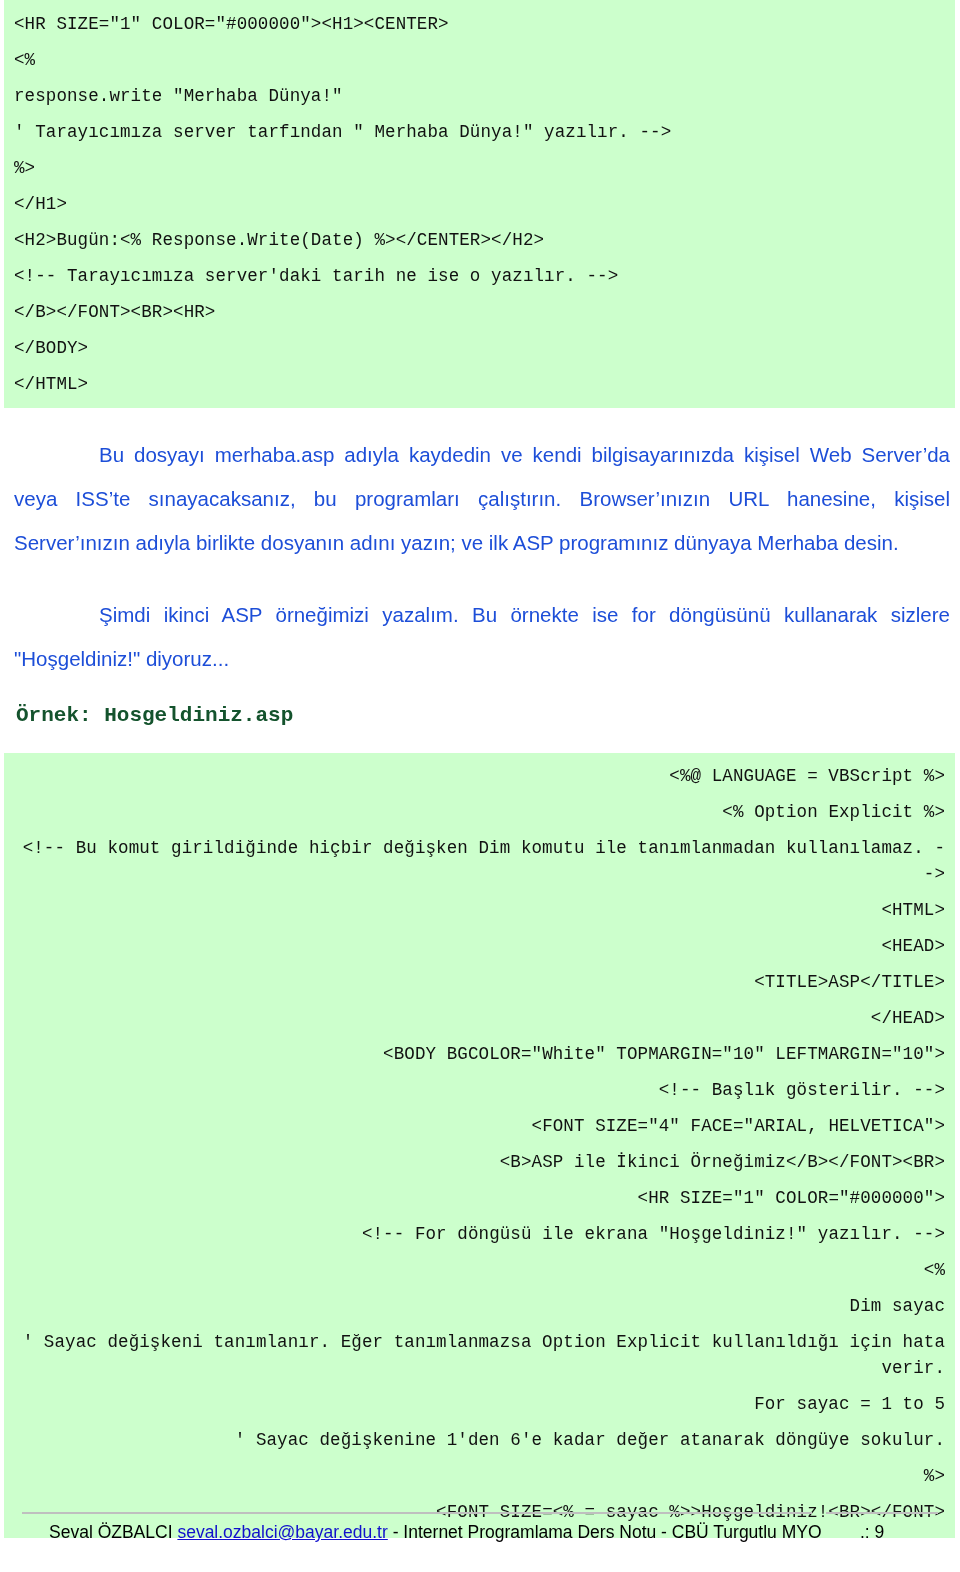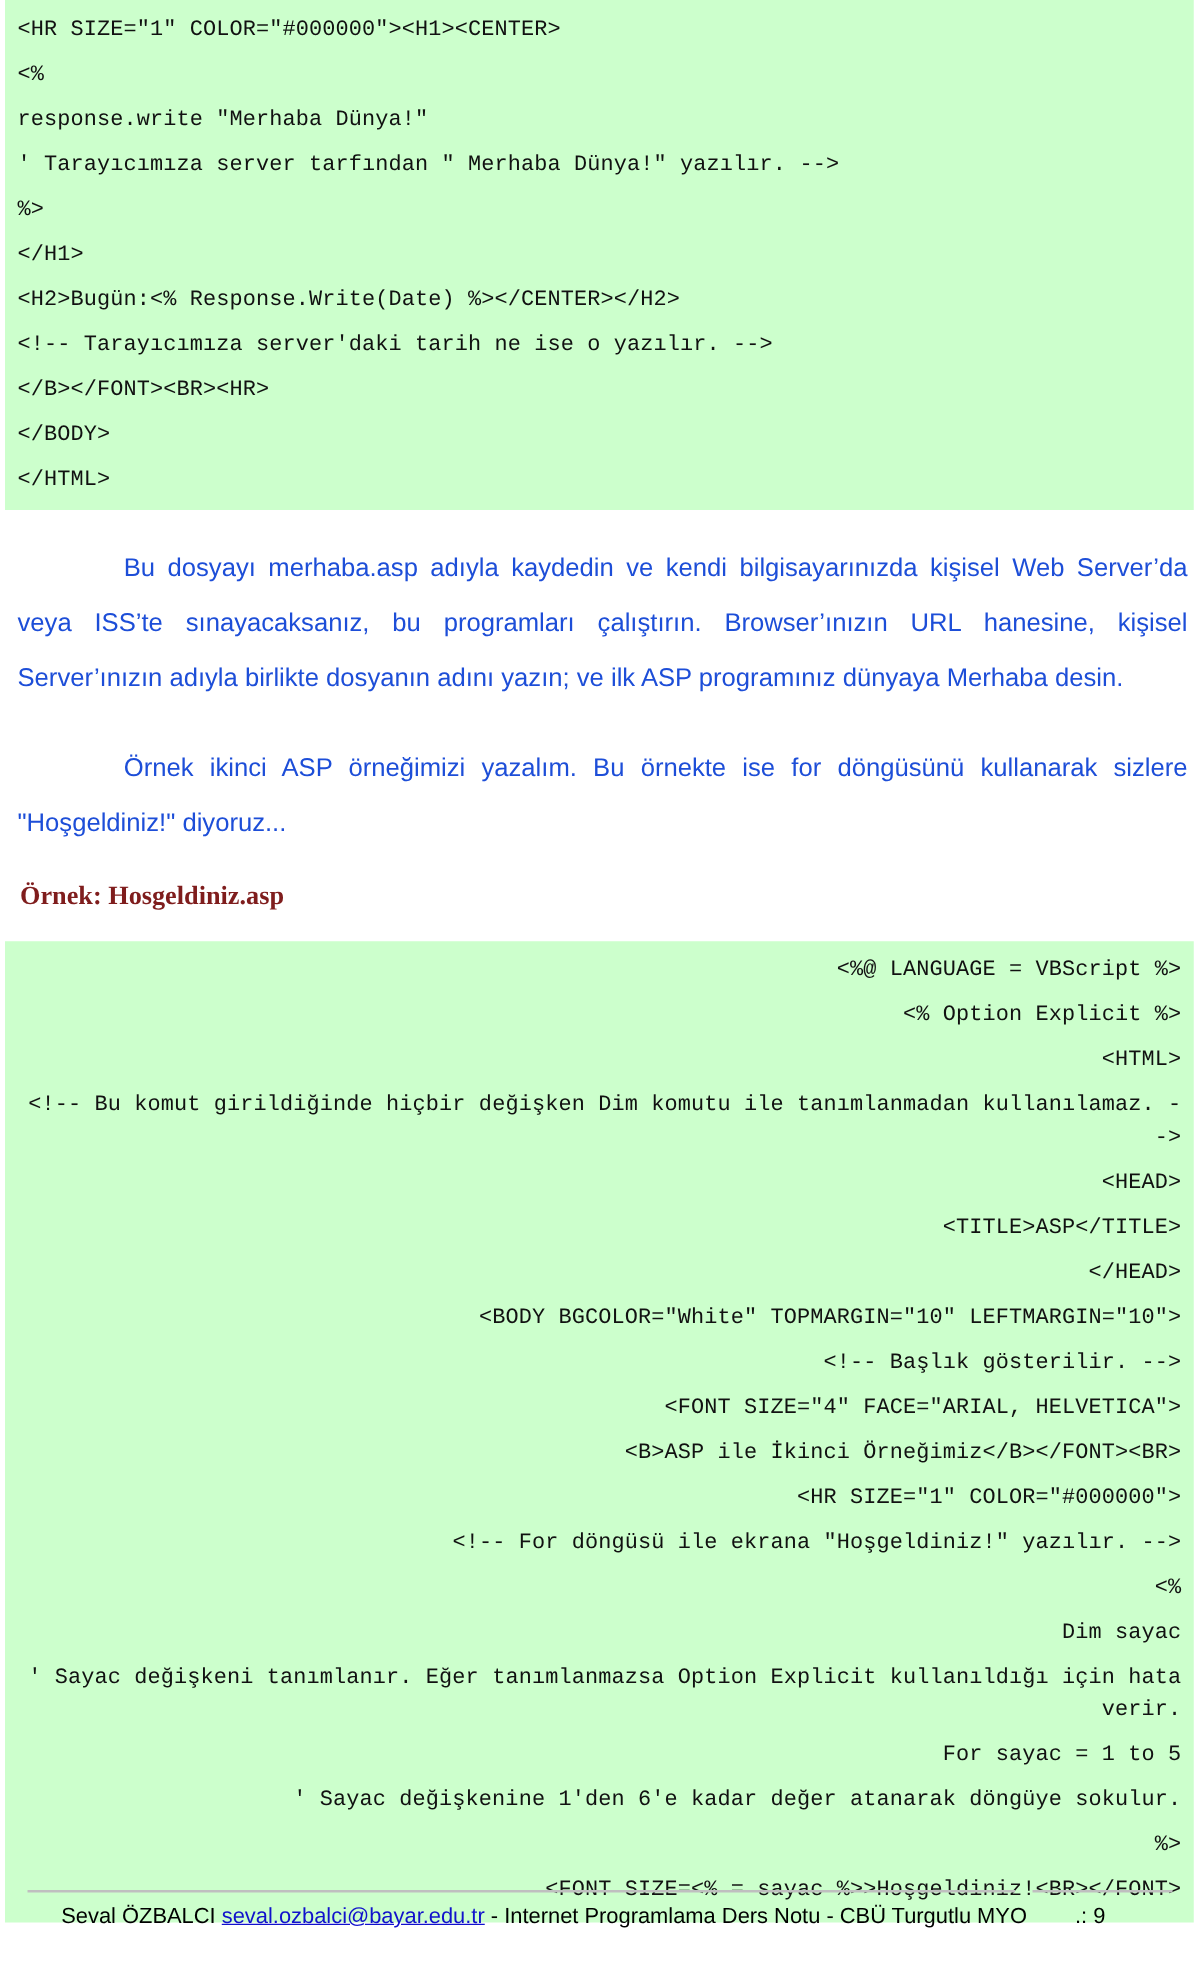--- a/index.html
+++ b/index.html
@@ -67,26 +67,26 @@
     margin: 0 10px 0 14px;
     color: #1d4ed8;
   }
 
   .para-gap-1 { height: 25px; }
   .para-gap-2 { height: 28px; }
   .para-gap-3 { height: 20px; }
   .para-gap-4 { height: 22px; }
 
   .subheading {
-    font-family: Liberation Serif, serif;
+    font-family: Liberation Mono, monospace;
     font-weight: bold;
     font-size: 21px;
     line-height: 30px;
     margin: 0 0 0 16px;
-    color: #7f1d1d;
+    color: #14532d;
   }
 
   
   .footer {
     position: absolute;
     left: 0;
     bottom: 0;
     width: 856px;
     height: 70px;
   }
@@ -158,33 +158,33 @@
     <div class="code-line">&lt;/BODY&gt;</div>
     <div class="code-line">&lt;/HTML&gt;</div>
   </div>
 
   <div class="para-gap-1"></div>
 
   <p class="para">Bu dosyayı merhaba.asp adıyla kaydedin ve kendi bilgisayarınızda kişisel Web Server’da veya ISS’te sınayacaksanız, bu programları çalıştırın. Browser’ınızın URL hanesine, kişisel Server’ınızın adıyla birlikte dosyanın adını yazın; ve ilk ASP programınız dünyaya Merhaba desin.</p>
 
   <div class="para-gap-2"></div>
 
-  <p class="para">Örnek ikinci ASP örneğimizi yazalım. Bu örnekte ise for döngüsünü kullanarak sizlere "Hoşgeldiniz!" diyoruz...</p>
+  <p class="para">Şimdi ikinci ASP örneğimizi yazalım. Bu örnekte ise for döngüsünü kullanarak sizlere "Hoşgeldiniz!" diyoruz...</p>
 
   <div class="para-gap-3"></div>
 
   <div class="subheading">Örnek: Hosgeldiniz.asp</div>
 
   <div class="para-gap-4"></div>
 
   <div class="code-block" id="code-block-2">
     <div class="code-line">&lt;%@ LANGUAGE = VBScript %&gt;</div>
     <div class="code-line">&lt;% Option Explicit %&gt;</div>
+    <div class="code-line tight">&lt;!-- Bu komut girildiğinde hiçbir değişken Dim komutu ile tanımlanmadan kullanılamaz. --&gt;</div>
     <div class="code-line">&lt;HTML&gt;</div>
-    <div class="code-line tight">&lt;!-- Bu komut girildiğinde hiçbir değişken Dim komutu ile tanımlanmadan kullanılamaz. --&gt;</div>
     <div class="code-line">&lt;HEAD&gt;</div>
     <div class="code-line">&lt;TITLE&gt;ASP&lt;/TITLE&gt;</div>
     <div class="code-line">&lt;/HEAD&gt;</div>
     <div class="code-line">&lt;BODY BGCOLOR="White" TOPMARGIN="10" LEFTMARGIN="10"&gt;</div>
     <div class="code-line">&lt;!-- Başlık gösterilir. --&gt;</div>
     <div class="code-line">&lt;FONT SIZE="4" FACE="ARIAL, HELVETICA"&gt;</div>
     <div class="code-line">&lt;B&gt;ASP ile İkinci Örneğimiz&lt;/B&gt;&lt;/FONT&gt;&lt;BR&gt;</div>
     <div class="code-line">&lt;HR SIZE="1" COLOR="#000000"&gt;</div>
     <div class="code-line">&lt;!-- For döngüsü ile ekrana "Hoşgeldiniz!" yazılır. --&gt;</div>
     <div class="code-line">&lt;%</div>

